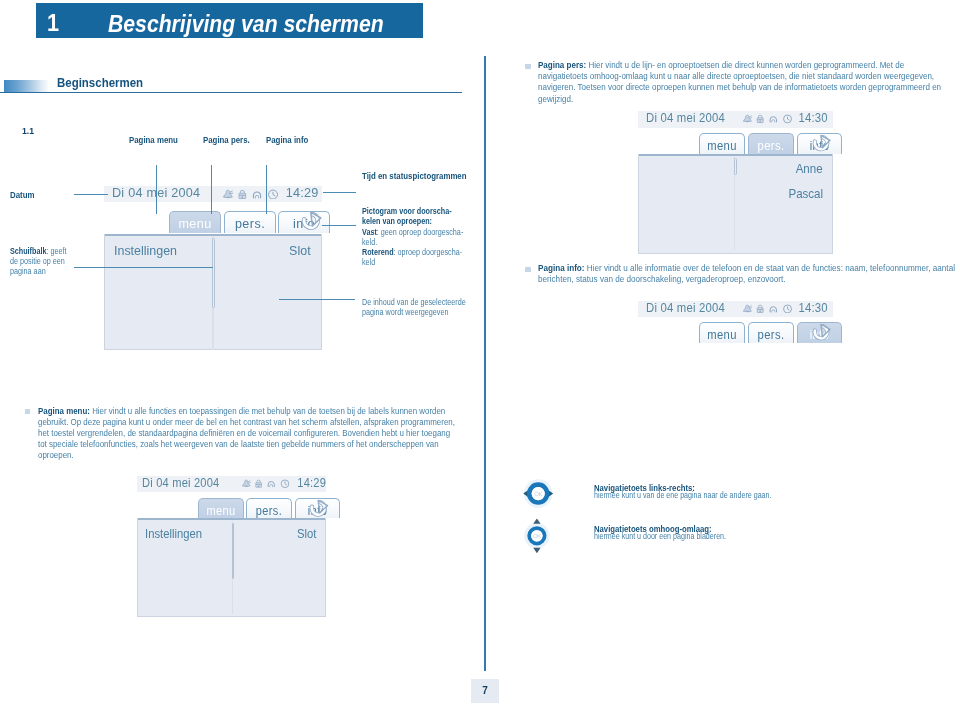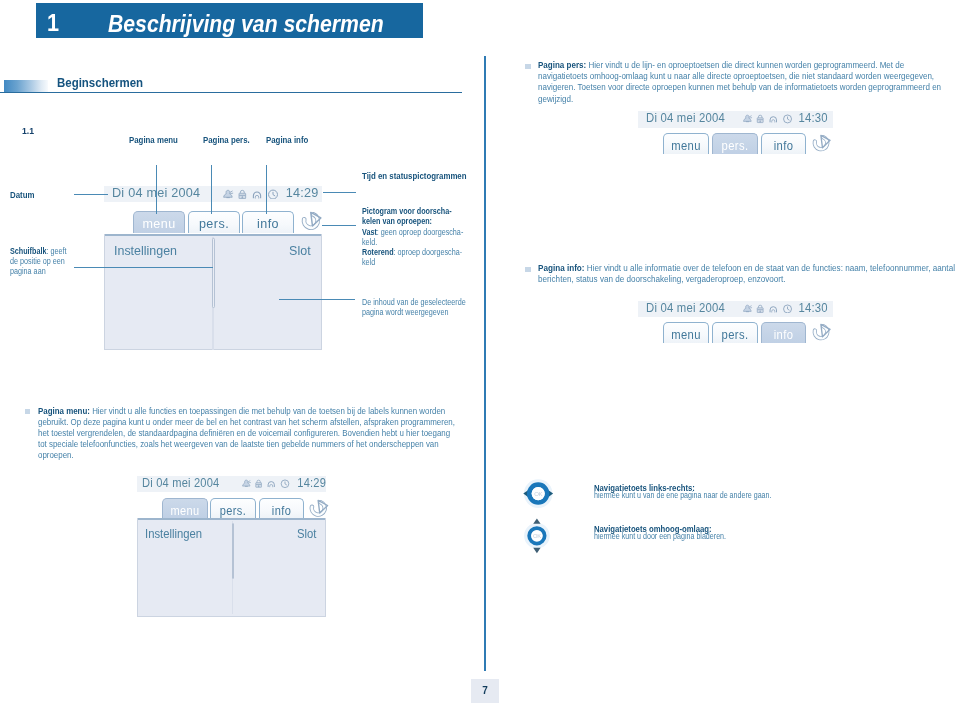--- a/index.html
+++ b/index.html
@@ -56,21 +56,21 @@
             color:#56869f;white-space:nowrap;letter-spacing:.018em;
             transform:scaleX(.925);transform-origin:left top;}
   .scr-time{position:absolute;top:-1px;right:.22em;font-size:1em;line-height:16px;
             color:#56869f;white-space:nowrap;letter-spacing:.018em;
             transform:scaleX(.925);transform-origin:right top;}
   .scr-icons{position:absolute;top:3px;}
   .scr-icons svg{display:block;}
   .scr-tabs{position:absolute;left:0;right:0;}
   .tab{position:absolute;top:0;height:100%;border:1px solid #8fb2cf;
        border-bottom:none;border-radius:5px 5px 0 0;box-sizing:border-box;
-       background:linear-gradient(180deg,#fdfeff 0%,#f6f9fc 60%,#eef3f8 100%);}
+       background:linear-gradient(180deg,#fdfeff 0%,#f6f9fc 60%,#eef3f8 100%);margin-left:36px;}
   .tab>span{position:absolute;left:0;right:0;top:5.6px;text-align:center;
             font-size:.993em;line-height:13px;color:#42789a;letter-spacing:.035em;
             transform:scaleX(.925);}
   .tab.active{background:linear-gradient(180deg,#ccd9ea 0%,#c5d4e7 55%,#c0d0e5 100%);border-color:#9fb6d0;}
   .tab.active>span{color:#ffffff;}
   .scr-body{position:absolute;left:0;right:0;background:#e6eaf3;
             border:1px solid #ccd4e1;border-top:none;box-sizing:border-box;}
   .scr-topline{position:absolute;left:0;right:0;top:0;height:2px;background:#9db5cd;}
   .scr-item{position:absolute;font-size:1em;line-height:14px;color:#4b81a1;
             white-space:nowrap;transform:scaleX(.91);transform-origin:left top;}
@@ -251,20 +251,27 @@
     </div>
     <span class="fwd-icon" style="left:174.3px;top:22.7px">
       <svg width="19.32" height="19.32" viewBox="0 0 22 22">
         <g fill="none" stroke-linecap="round">
           <path d="M3.3 8.6 A7.1 7.1 0 1 0 12.9 3.6" stroke="#93abc4" stroke-width="4.9"></path>
           <path d="M3.3 8.6 A7.1 7.1 0 1 0 12.9 3.6" stroke="#fbfdfe" stroke-width="3.0"></path>
         </g>
         <polygon points="10.1,1.5 20.6,7.2 11.9,15.6" fill="none" stroke="#93abc4" stroke-width="1.5" stroke-linejoin="round"></polygon>
       </svg>
     </span>
+    <div class="scr-body" style="top:42.6px;height:100.9px">
+      <div class="scr-topline"></div>
+      <div class="scr-item r" style="font-size:12.7px;right:8.5px;top:8px">Anne</div>
+      <div class="scr-item r" style="font-size:12.7px;right:8.5px;top:33.6px">Pascal</div>
+      <div class="sbar" style="left:95.7px;top:3.4px;height:93.3px"></div>
+      <div class="sbar-thumb" style="left:95.7px;top:4.9px;height:16.3px"></div>
+    </div>
   </div>
   <div class="screen" style="left:637.5px;top:300.5px;width:195px;height:144px;font-size:12.25px">
     <div class="scr-status" style="height:16.5px">
       <div class="scr-date" style="left:8.7px">Di 04 mei 2004</div>
       <span class="scr-icons" style="left:105.9px">
         <svg width="49.5" height="9.72" viewBox="0 0 56 11">
           <g>
             <path d="M5.0 1.3c1.15 0 1.95.95 1.8 2.1l-.18 1.45c1.55.6 2.5 1.85 2.6 3.5H.6C.7 6.7 1.65 5.45 3.2 4.85L3.02 3.4C2.87 2.25 3.85 1.3 5.0 1.3z" fill="#c6d4e5" stroke="#8ba3bd" stroke-width=".75"></path>
             <path d="M7.3 3.3l2.0-1.2M7.6 4.6l2.2-.4" stroke="#8ba3bd" stroke-width=".8" fill="none" stroke-linecap="round"></path>
             <path d="M3.4 8.7h3.4" stroke="#8ba3bd" stroke-width=".85" fill="none"></path>

